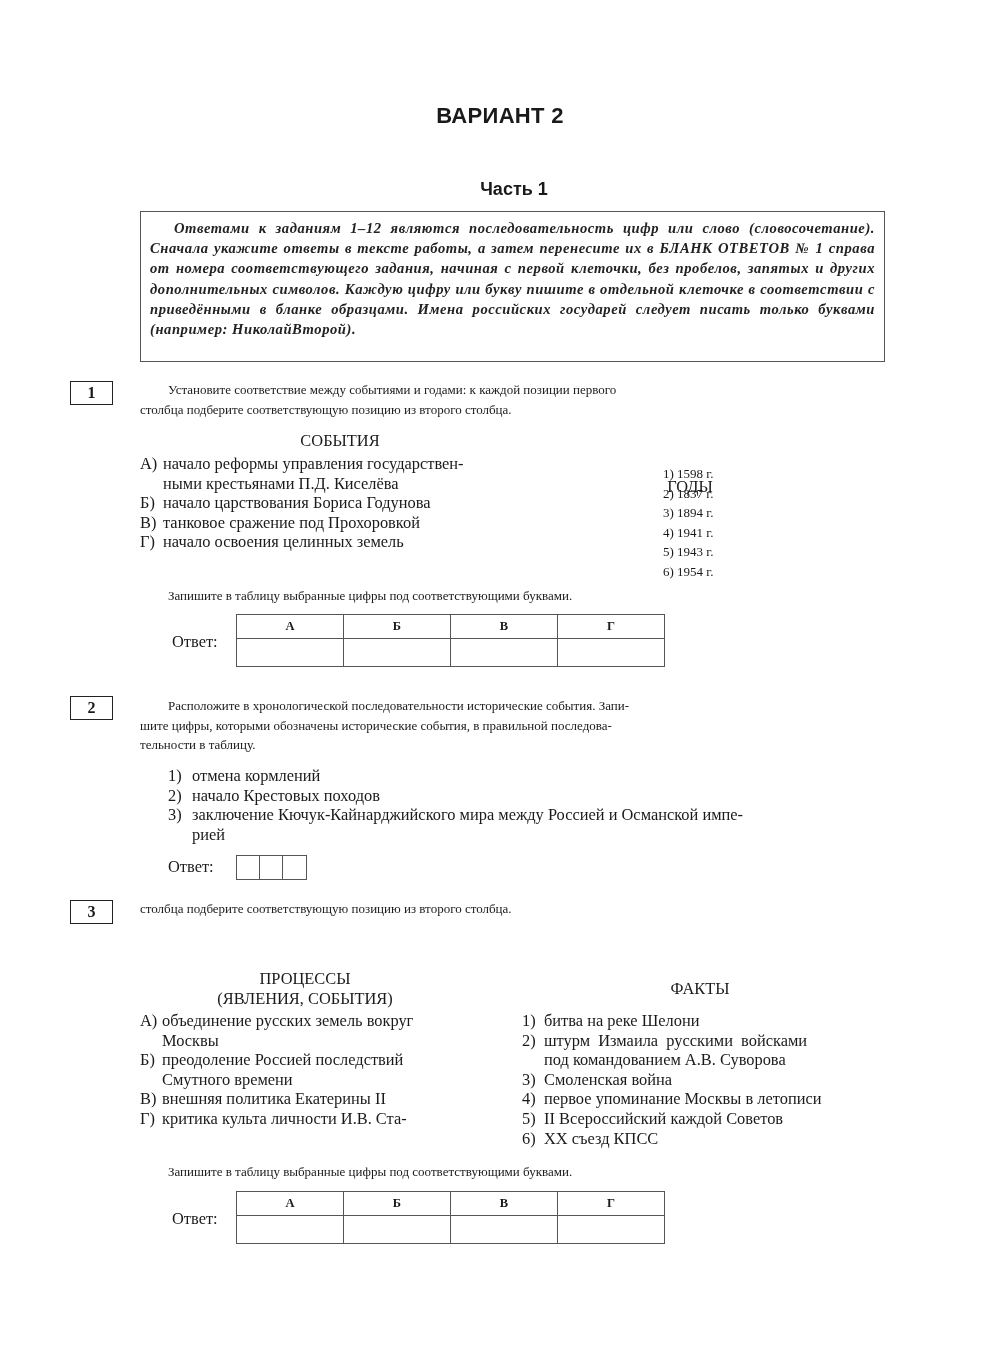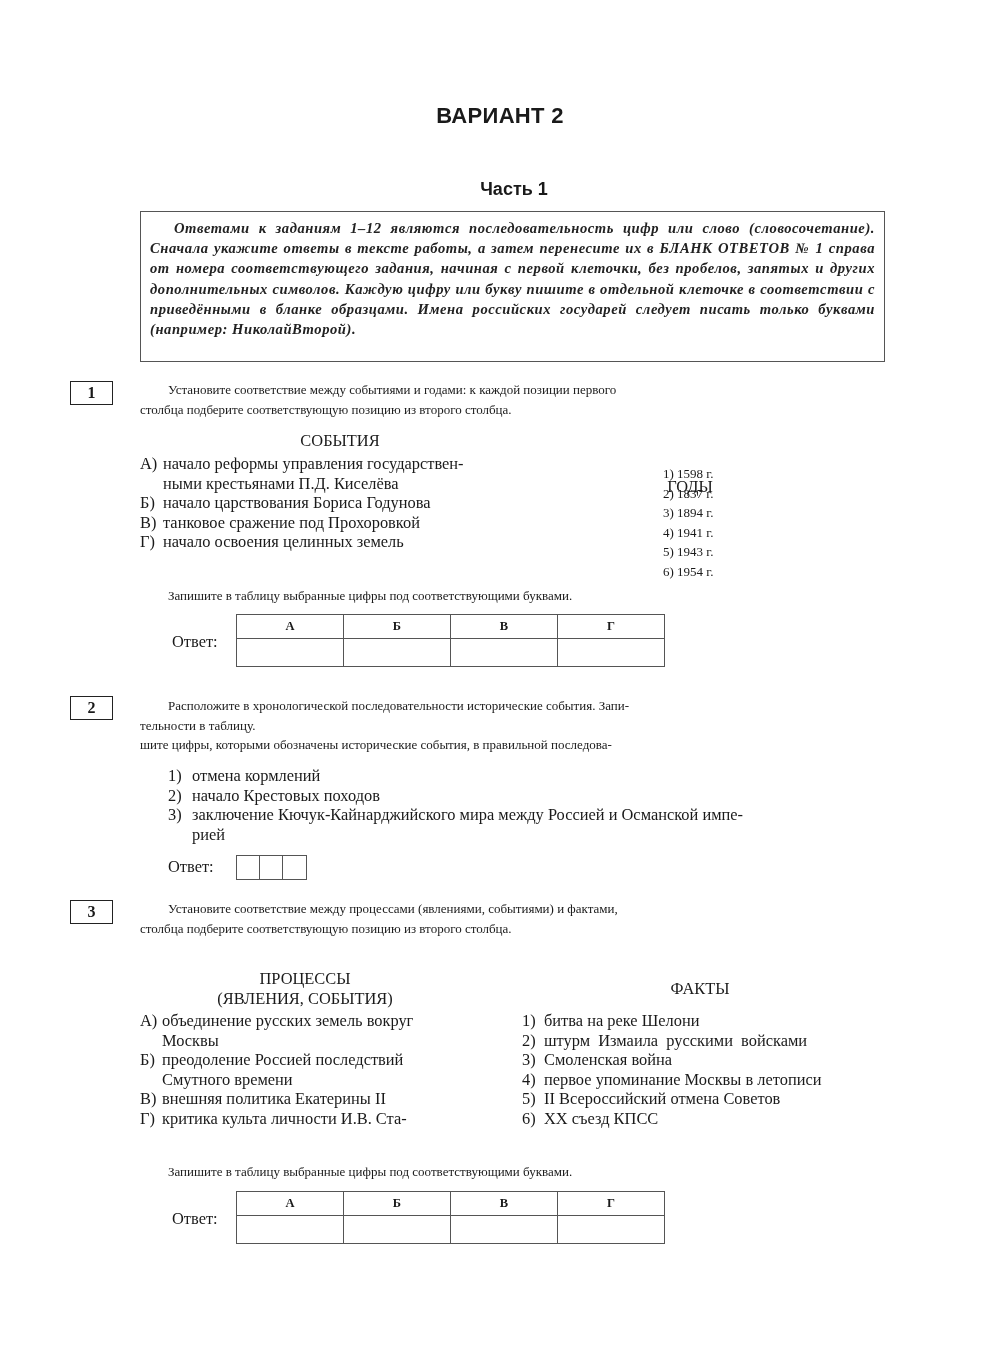--- a/index.html
+++ b/index.html
@@ -88,22 +88,22 @@
     <td></td>
     <td></td>
     <td></td>
   </tr>
 </tbody>
   </table>
 
 <div class="abs qnum" style="left:70px; top:696px;">2</div>
 <div class="abs" style="left:140px; top:696px; width:745px;">
   <div class="line" style="padding-left:28px;">Расположите в хронологической последовательности исторические события. Запи-</div>
+  <div class="line">шите цифры, которыми обозначены исторические события, в правильной последова-</div>
   <div class="line">тельности в таблицу.</div>
-  <div class="line">шите цифры, которыми обозначены исторические события, в правильной последова-</div>
 </div>
 
 <div class="abs" style="left:168px; top:766px; width:720px;">
   <div class="item">
     <span class="lab" style="width:24px;">1)</span>
     <span class="txt">отмена кормлений</span>
   </div>
   <div class="item">
     <span class="lab" style="width:24px;">2)</span>
     <span class="txt">начало Крестовых походов</span>
@@ -119,21 +119,20 @@
 
 <div class="abs answer-label" style="left:168px; top:857px;">Ответ:</div>
 <div class="abs cells" style="left:236px; top:855px;">
   <div></div>
   <div></div>
   <div></div>
 </div>
 
 <div class="abs qnum" style="left:70px; top:900px;">3</div>
 <div class="abs" style="left:140px; top:899px; width:745px;">
-  <div class="line" style="padding-left:28px;">Установите соответствие между процессами (явлениями, событиями) и фактами,</div>
   <div class="line">столбца подберите соответствующую позицию из второго столбца.</div>
 </div>
 
 <div class="abs" style="left:170px; top:969px; width:270px;">
   <div class="colhead">ПРОЦЕССЫ</div>
   <div class="colhead">(ЯВЛЕНИЯ, СОБЫТИЯ)</div>
 </div>
 <div class="abs colhead" style="left:640px; top:979px; width:120px;">ФАКТЫ</div>
 
 <div class="abs" style="left:140px; top:1011px; width:345px;">
@@ -165,33 +164,34 @@
 
 <div class="abs" style="left:522px; top:1011px; width:365px;">
   <div class="item">
     <span class="lab" style="width:22px;">1)</span>
     <span class="txt">битва на реке Шелони</span>
   </div>
   <div class="item">
     <span class="lab" style="width:22px;">2)</span>
     <span class="txt">
       <div style="white-space:pre;">штурм  Измаила  русскими  войсками</div>
+      <div>под командованием А.В. Суворова</div>
     </span>
   </div>
   <div class="item">
     <span class="lab" style="width:22px;">3)</span>
     <span class="txt">Смоленская война</span>
   </div>
   <div class="item">
     <span class="lab" style="width:22px;">4)</span>
     <span class="txt">первое упоминание Москвы в летописи</span>
   </div>
   <div class="item">
     <span class="lab" style="width:22px;">5)</span>
-    <span class="txt">II Всероссийский отмена Советов</span>
+    <span class="txt">II Всероссийский каждой Советов</span>
   </div>
   <div class="item">
     <span class="lab" style="width:22px;">6)</span>
     <span class="txt">XX съезд КПСС</span>
   </div>
 </div>
 
 <div class="abs line" style="left:168px; top:1162px;">Запишите в таблицу выбранные цифры под соответствующими буквами.</div>
 <div class="abs answer-label" style="left:172px; top:1209px;">Ответ:</div>
 <table class="abs ans" style="left:236px; top:1191px;">

